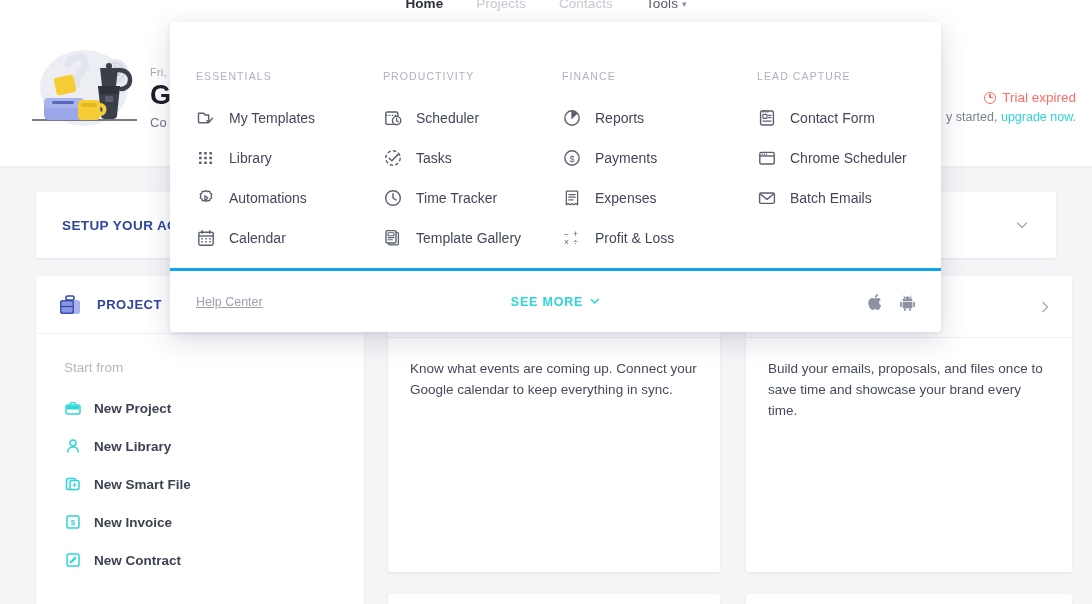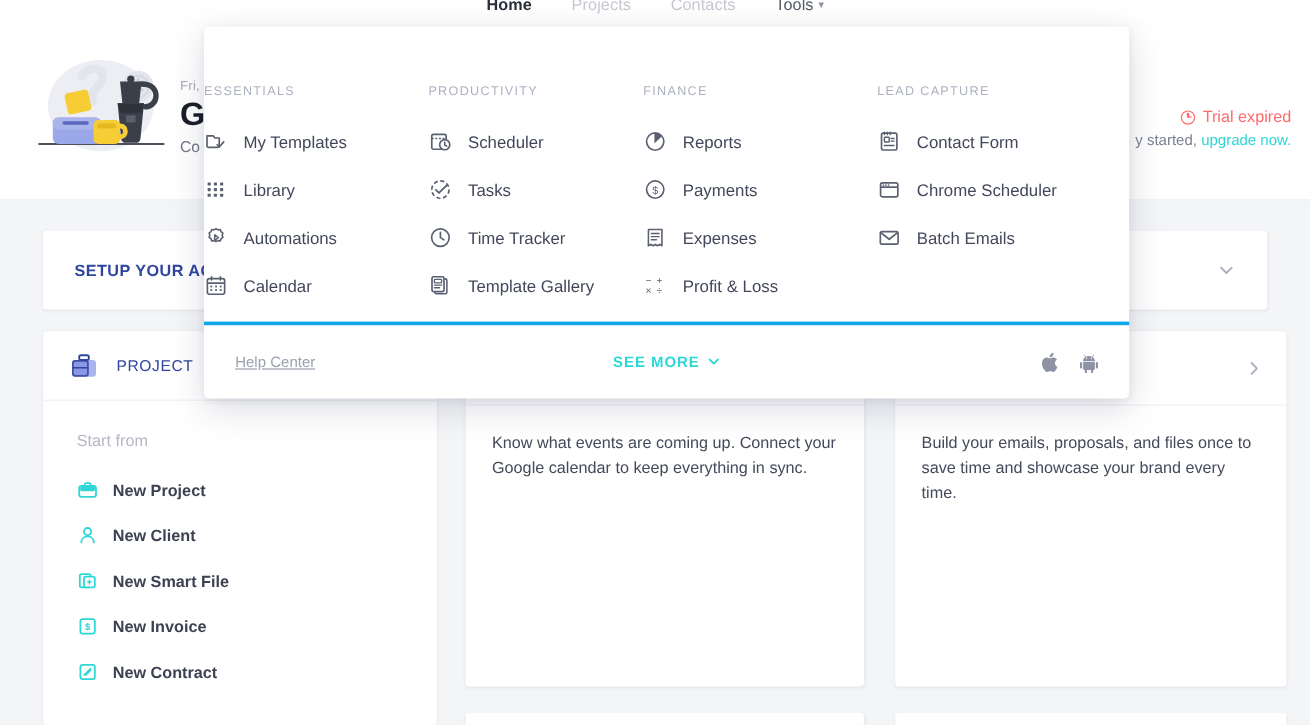--- a/index.html
+++ b/index.html
@@ -75,21 +75,21 @@
 
   
   .projects-card {
     position: absolute; left: 36px; top: 98px; width: 328px; height: 440px;
   }
   .card-head {
     height: 58px; display:flex; align-items:center; padding: 0 20px;
     border-bottom: 1px solid #eef0f4;
   }
   .card-head .ttl {
-    font-size: 13px; font-weight: normal; color: #2f45a0; letter-spacing: .5px; margin-left: 13px;
+    font-size: 13px; font-weight: bold; color: #2f45a0; letter-spacing: .5px; margin-left: 13px;
   }
   .card-head .ar { margin-left:auto; color:#a9aebe; font-size:14px; }
   .start-from { font-size: 13.5px; color: #b4b8c4; padding: 26px 0 0 28px; }
   .qlist { padding: 14px 0 0 28px; }
   .qitem {
     display: flex; align-items: center; gap: 12px;
     height: 38px; font-size: 13.5px; color: #3d4252; cursor: pointer; font-weight: bold;
   }
 
   
@@ -109,21 +109,21 @@
 
   
   .dropdown {
     position: absolute; left: 170px; top: 22px; width: 771px; height: 310px;
     background: #ffffff; border-radius: 4px;
     box-shadow: 0 8px 28px rgba(35,45,80,.16), 0 2px 6px rgba(35,45,80,.07);
     z-index: 10;
   }
   .dd-cols { display: flex; padding: 48px 0 0 0; }
   .dd-col { width: 179px; }
-  .dd-col:nth-child(1){ }
+  .dd-col:nth-child(1){ margin-left: 26px; }
   .dd-col:nth-child(2){ margin-left: 8px; }
   .dd-col:nth-child(3){ margin-left: 0; }
   .dd-col:nth-child(4){ margin-left: 16px; }
   .dd-head {
     font-size: 10.5px; color: #aeb2c0; letter-spacing: 1.1px; margin-bottom: 16px;
   }
   .dd-item {
     display:flex; align-items:center; gap: 13px; height: 40px;
     font-size: 14px; color: #42475a; cursor: pointer;
   }
@@ -240,21 +240,21 @@
           </span>
           <span>New Project</span>
         </div>
         <div class="qitem">
           <span class="itile" style="flex:0 0 18px;width:18px;height:18px">
             <svg width="18" height="18" viewBox="0 0 18 18">
               <circle cx="9" cy="6" r="3" fill="none" stroke="#2fd6d6" stroke-width="1.5"></circle>
               <path d="M3.8 15c0-3 2.3-5 5.2-5s5.2 2 5.2 5" fill="none" stroke="#2fd6d6" stroke-width="1.5" stroke-linecap="round"></path>
             </svg>
           </span>
-          <span>New Client</span>
+          <span>New Library</span>
         </div>
         <div class="qitem">
           <span class="itile" style="flex:0 0 18px;width:18px;height:18px">
             <svg width="18" height="18" viewBox="0 0 18 18">
               <rect x="2.5" y="3.5" width="9" height="11" rx="1.5" fill="none" stroke="#2fd6d6" stroke-width="1.5"></rect>
               <rect x="6" y="5.5" width="9" height="9" rx="1.5" fill="#fff" stroke="#2fd6d6" stroke-width="1.5"></rect>
               <path d="M10.5 8.5v3M9 10h3" stroke="#2fd6d6" stroke-width="1.2" stroke-linecap="round"></path>
             </svg>
           </span>
           <span>New Smart File</span>

